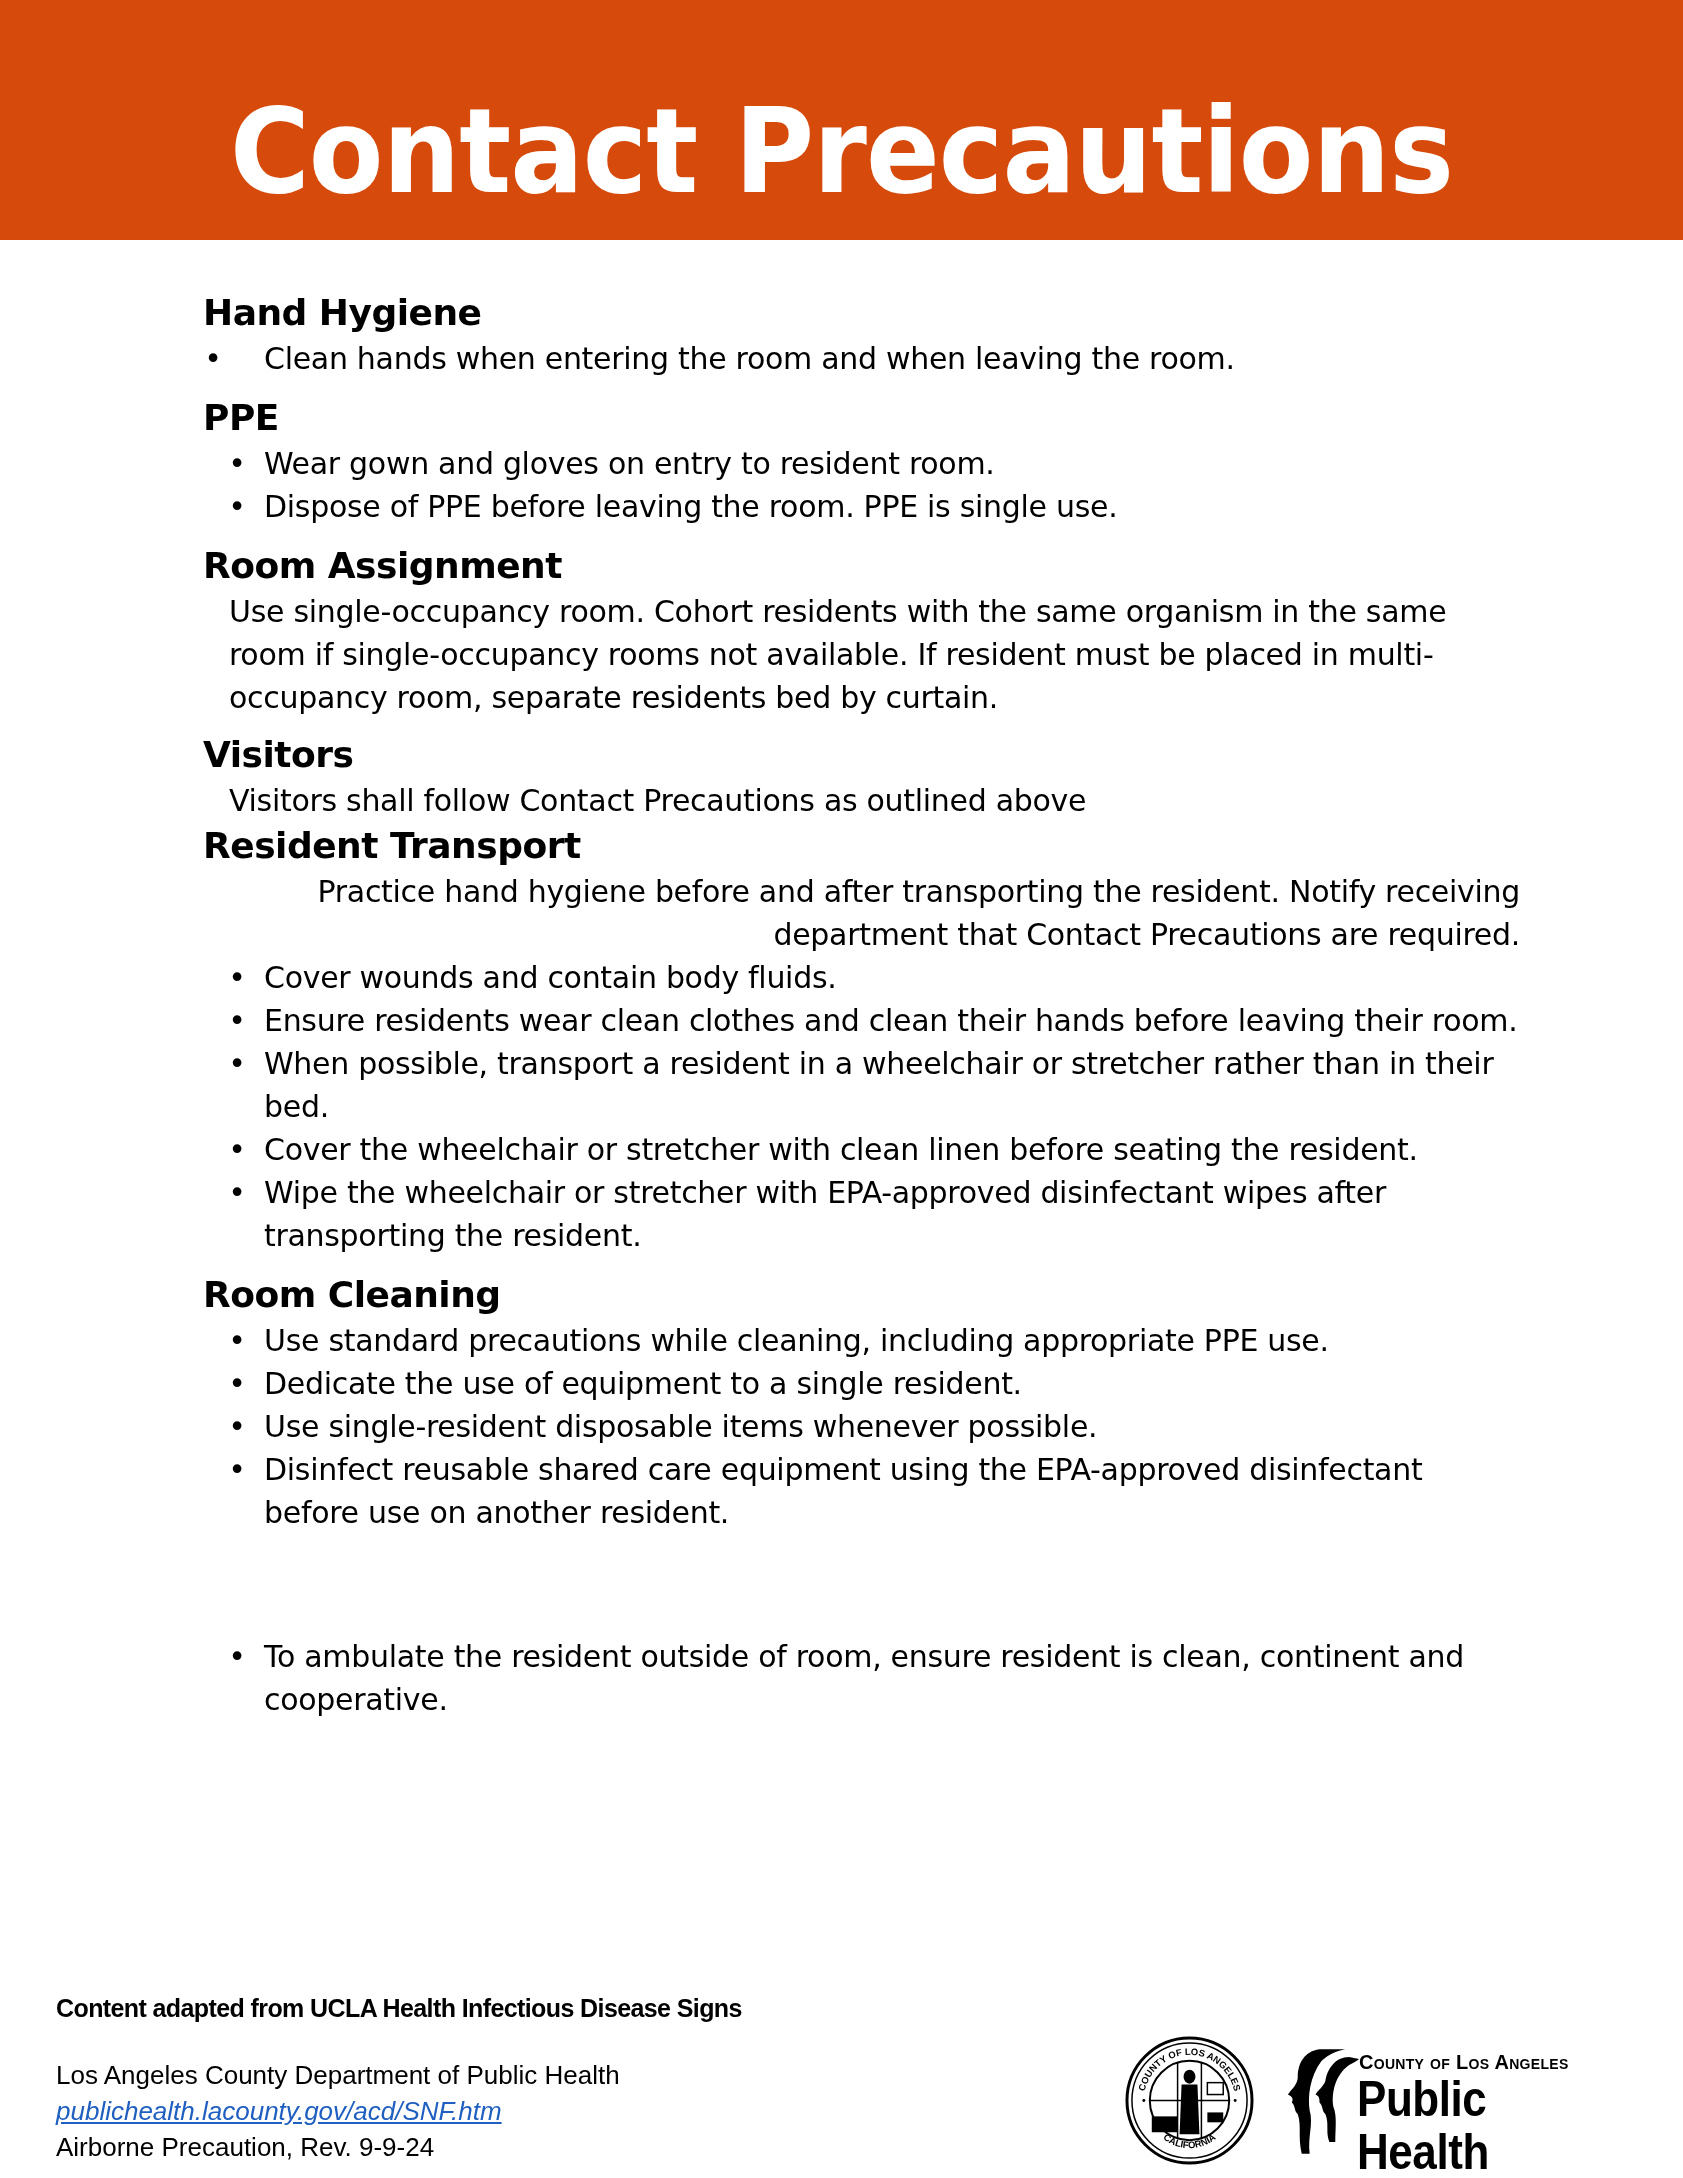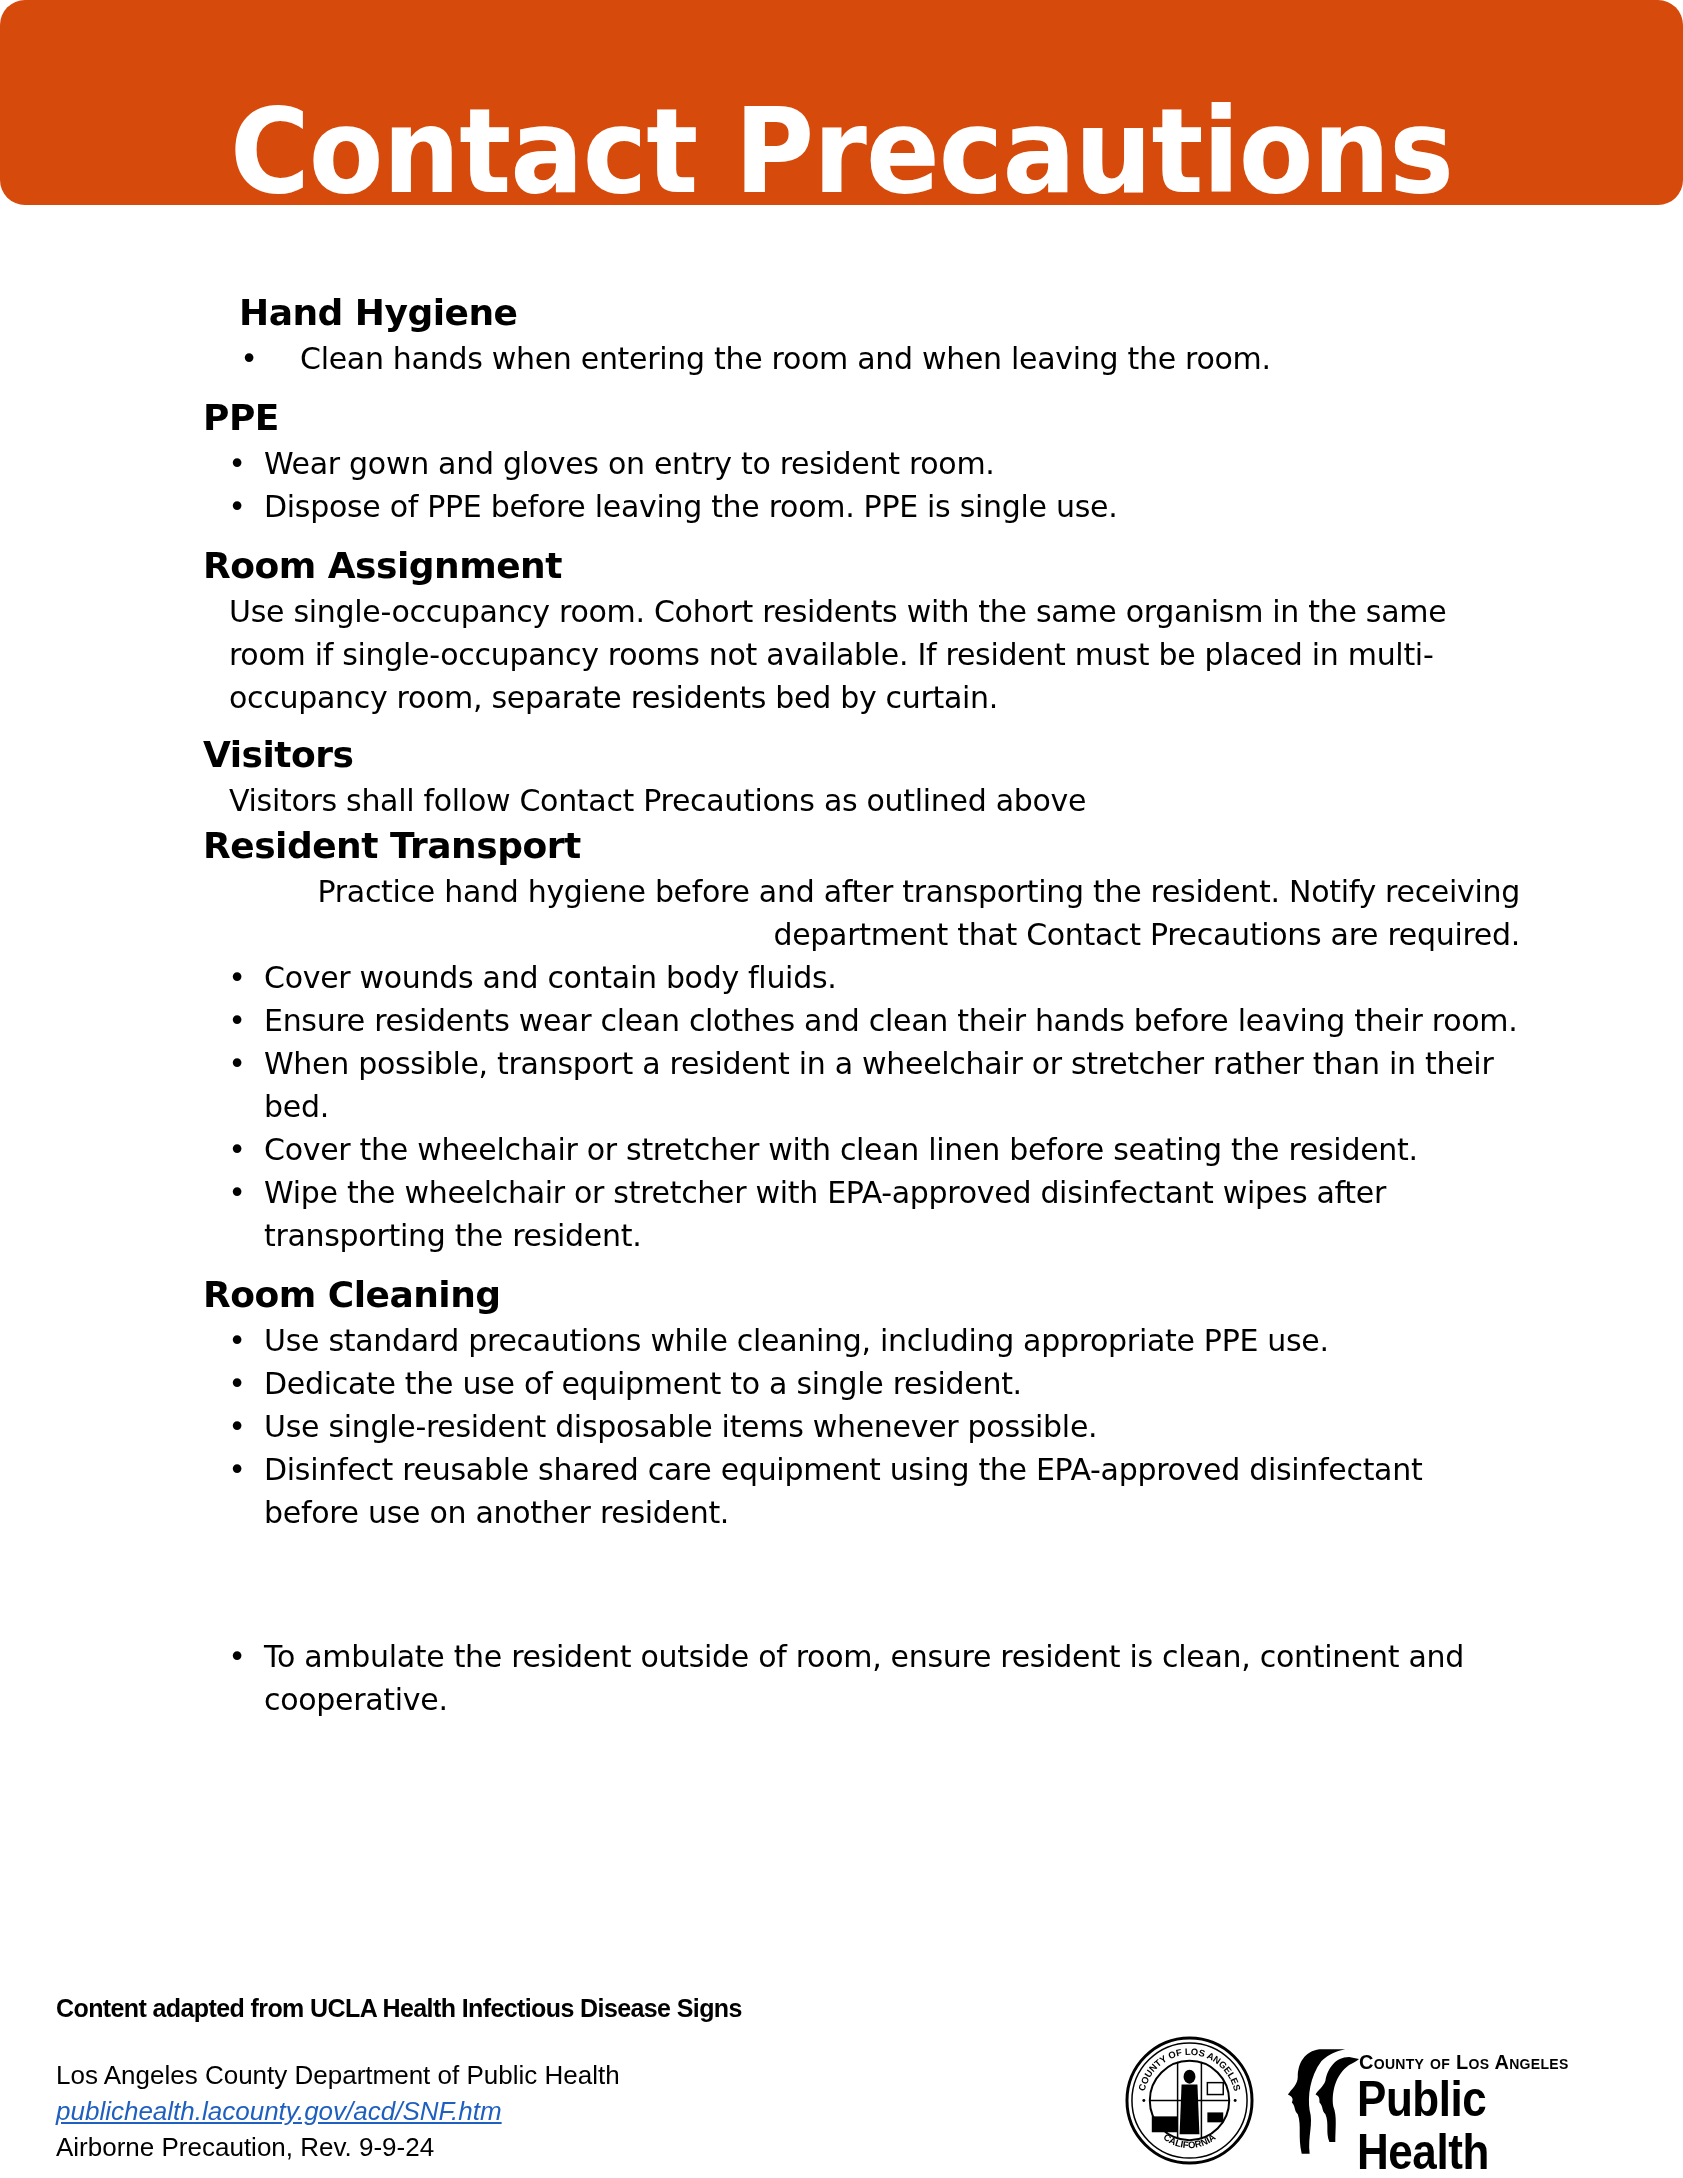--- a/index.html
+++ b/index.html
@@ -2,23 +2,22 @@
 <html><head>
   <meta charset="utf-8">
   <style>
     html, body { margin: 0; padding: 0; background: #ffffff; }
     body {
       width: 1683px; height: 2178px; position: relative; overflow: hidden;
       font-family: "DejaVu Sans", "Liberation Sans", sans-serif;
       color: #000;
     }
     .banner {
-      position: absolute; left: 0; top: 0; width: 1683px; height: 205px;
+      position: absolute; left: 0; top: 0; width: 1683px; height: 240px;
       background: #D64A0B;
-      border-radius: 25px;
     }
     .banner-title {
       position: absolute; left: 0; width: 1683px; top: 87px;
       text-align: center; color: #ffffff;
       font-family: "DejaVu Sans", sans-serif; font-weight: bold;
       font-size: 117px; line-height: 129px; letter-spacing: -1px;
       transform: scaleX(0.93);
     }
     .content { position: absolute; left: 203px; top: 289px; width: 1317px; }
     .section { position: relative; }
@@ -64,21 +63,21 @@
   </style>
 </head>
 <body>
 
 <div class="banner">
   <div class="banner-title">Contact Precautions</div>
 </div>
 
 <div class="content">
 
-  <div class="section" style="margin-bottom:14px;margin-left:36px;">
+  <div class="section" style="margin-bottom:14px;">
     <h2 class="h">Hand Hygiene</h2>
     <ul class="body wide">
       <li><span class="bullet">•</span><span>Clean hands when entering the room and when leaving the room.</span></li>
     </ul>
   </div>
 
   <div class="section" style="margin-bottom:14px;">
     <h2 class="h">PPE</h2>
     <ul class="body">
       <li><span class="bullet">•</span><span>Wear gown and gloves on entry to resident room.</span></li>

